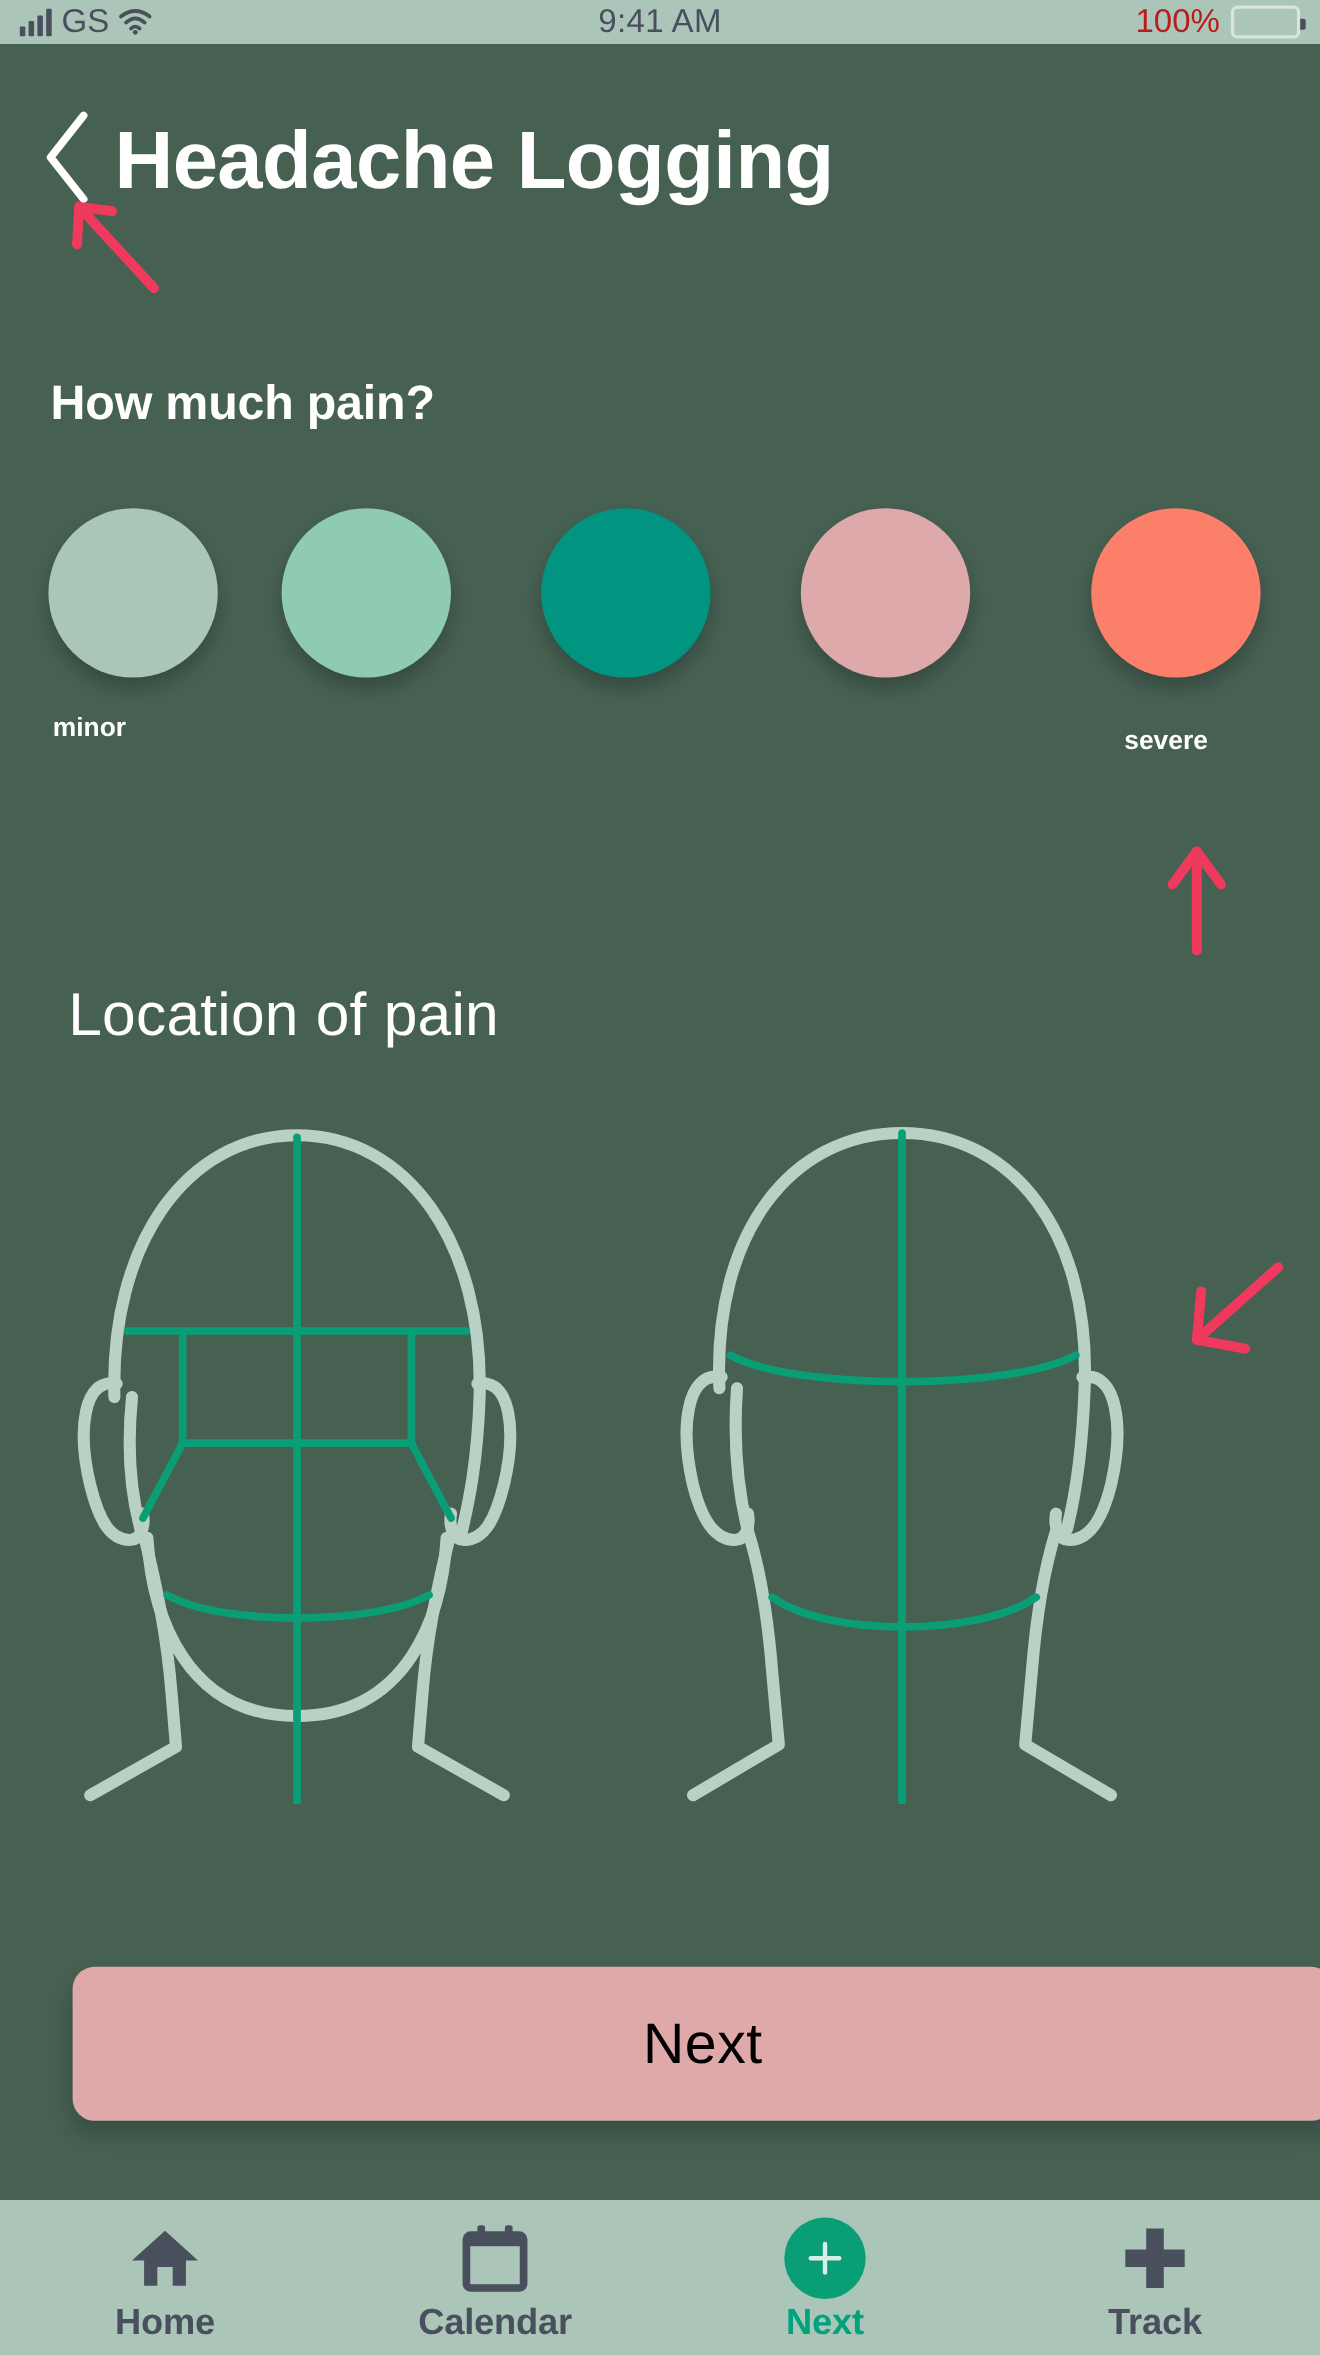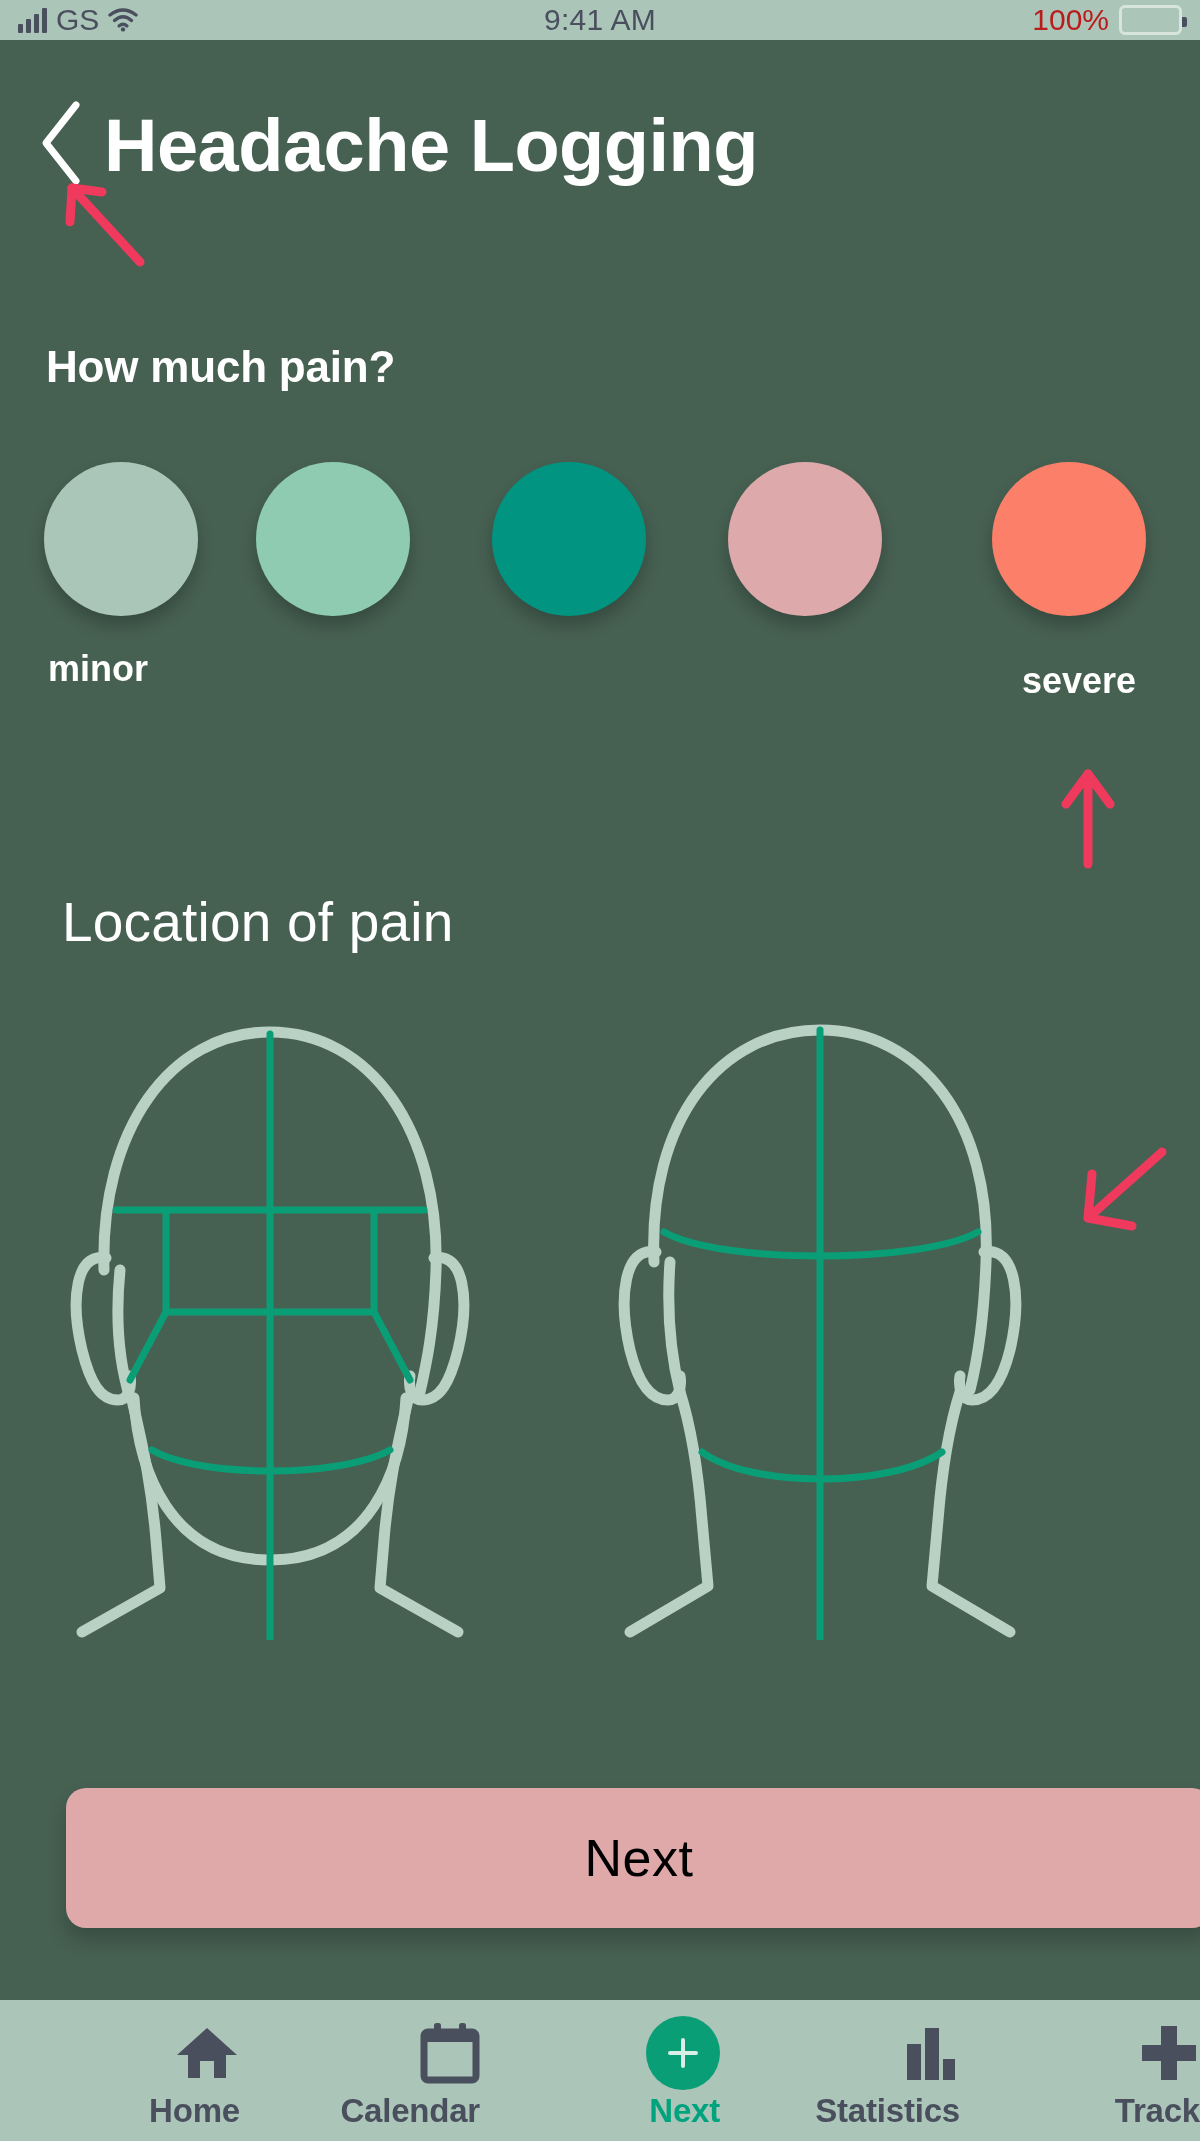--- a/index.html
+++ b/index.html
@@ -69,21 +69,21 @@
     position:absolute;top:0;width:154px;height:154px;border-radius:50%;
     box-shadow:0 10px 16px rgba(0,0,0,.22);
     cursor:pointer;
   }
   .pain-dot.p0{left:44px}
   .pain-dot.p1{left:256px}
   .pain-dot.p2{left:492px}
   .pain-dot.p3{left:728px}
   .pain-dot.p4{left:992px}
   .scale-label{
-    position:absolute;font-size:36px;font-weight:600;color:#ffffff;
+    position:absolute;font-size:24px;font-weight:600;color:#ffffff;
   }
   .scale-label.minor{left:48px;top:648px;}
   .scale-label.severe{left:1022px;top:660px;}
 
   
   .heads{position:absolute;left:0;top:1000px;width:1200px;height:700px;}
   .head-svg{position:absolute;top:0;}
   .head-front{left:60px}
   .head-back{left:610px}
 
@@ -96,21 +96,21 @@
     cursor:pointer;
   }
   .next-btn span{font-size:52px;color:#000000;font-weight:400;letter-spacing:.5px;}
 
   
   .tabbar{
     position:absolute;left:0;bottom:0;width:1200px;height:141px;
     background:#abc6b8;display:flex;align-items:flex-start;
   }
   .tab{
-    flex:1;height:141px;display:flex;flex-direction:column;align-items:flex-end;
+    flex:1;height:141px;display:flex;flex-direction:column;align-items:center;
     justify-content:flex-start;padding-top:20px;box-sizing:border-box;cursor:pointer;
   }
   .tab .ic{height:66px;display:flex;align-items:center;justify-content:center;}
   .tab .lb{font-size:33px;font-weight:700;color:#4a4f5e;margin-top:6px;letter-spacing:-.2px;}
   .tab.active .lb{color:#00a37e;}
   .track-circle{
     width:74px;height:74px;border-radius:50%;background:#0a9e76;
     display:flex;align-items:center;justify-content:center;
   }
 
@@ -267,30 +267,20 @@
       <div class="ic">
         <div class="track-circle">
           <svg width="44" height="44" viewBox="0 0 44 44">
             <path d="M22 9 L22 35 M9 22 L35 22" stroke="#d8efe6" stroke-width="4" stroke-linecap="round"></path>
           </svg>
         </div>
       </div>
       <div class="lb">Next</div>
     </div>
 
-    <div class="tab">
-      <div class="ic">
-        <svg width="62" height="62" viewBox="0 0 62 62">
-          <rect x="9" y="22" width="14" height="36" fill="#4a4f5e"></rect>
-          <rect x="27" y="6" width="14" height="52" fill="#4a4f5e"></rect>
-          <rect x="45" y="37" width="12" height="21" fill="#4a4f5e"></rect>
-        </svg>
-      </div>
-      <div class="lb">Statistics</div>
-    </div>
 
     <div class="tab">
       <div class="ic">
         <svg width="62" height="62" viewBox="0 0 62 62">
           <path d="M23 4 H39 V23 H58 V39 H39 V58 H23 V39 H4 V23 H23 Z" fill="#4a4f5e"></path>
         </svg>
       </div>
       <div class="lb">Track</div>
     </div>
   </div>

